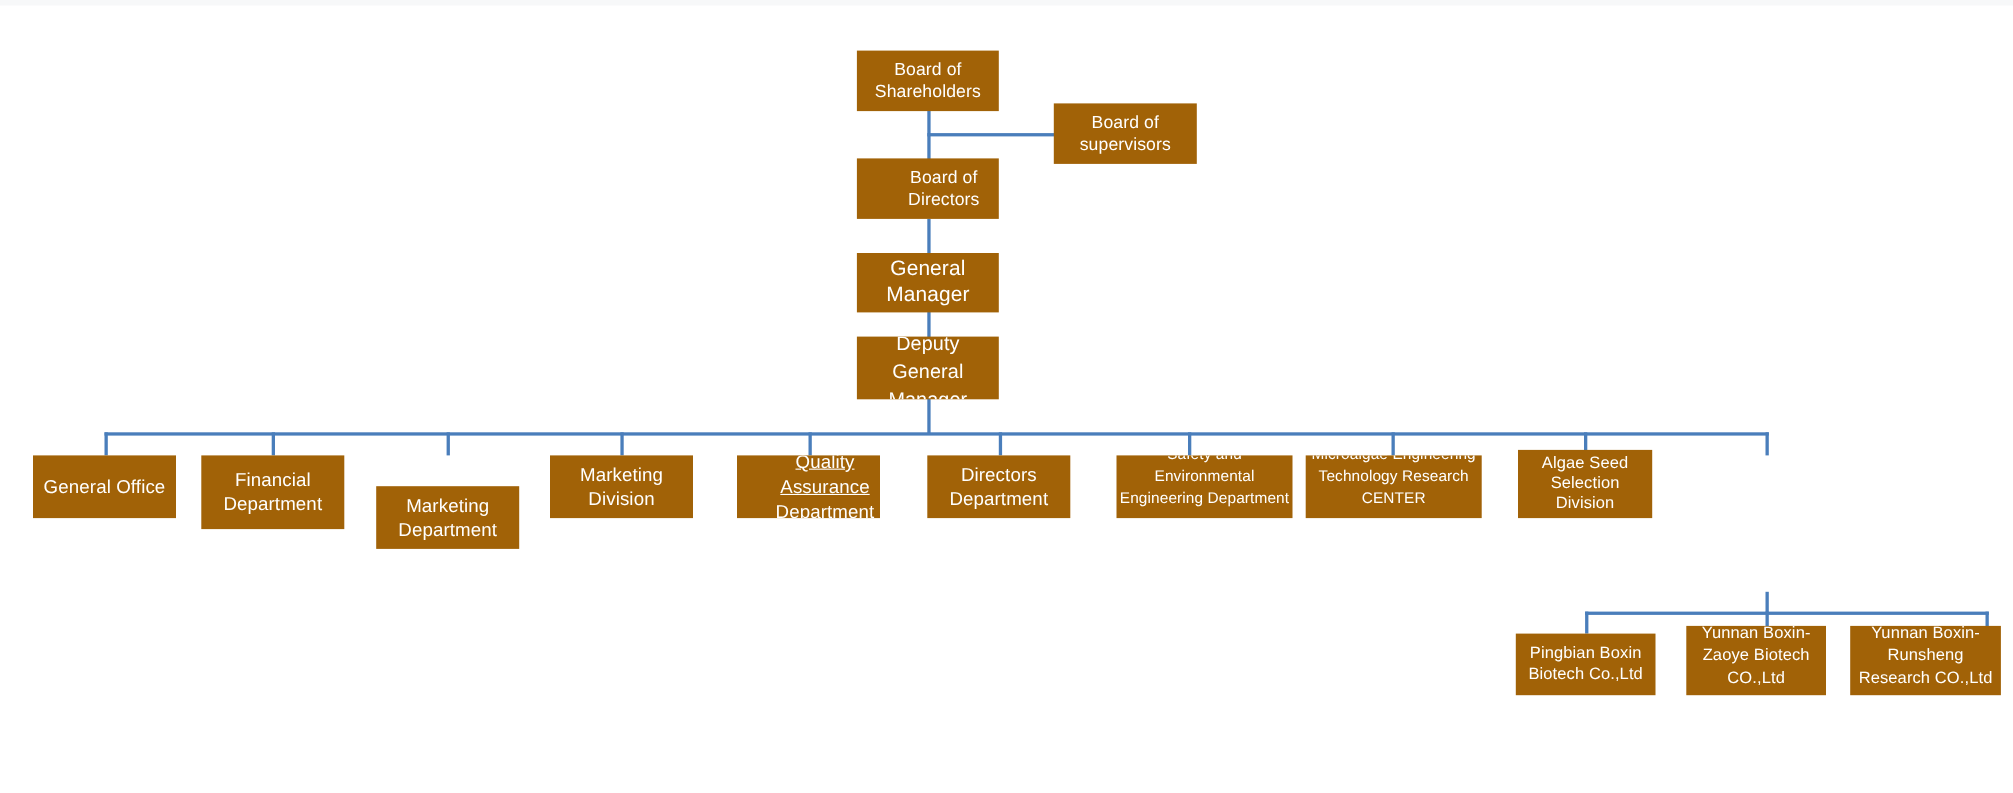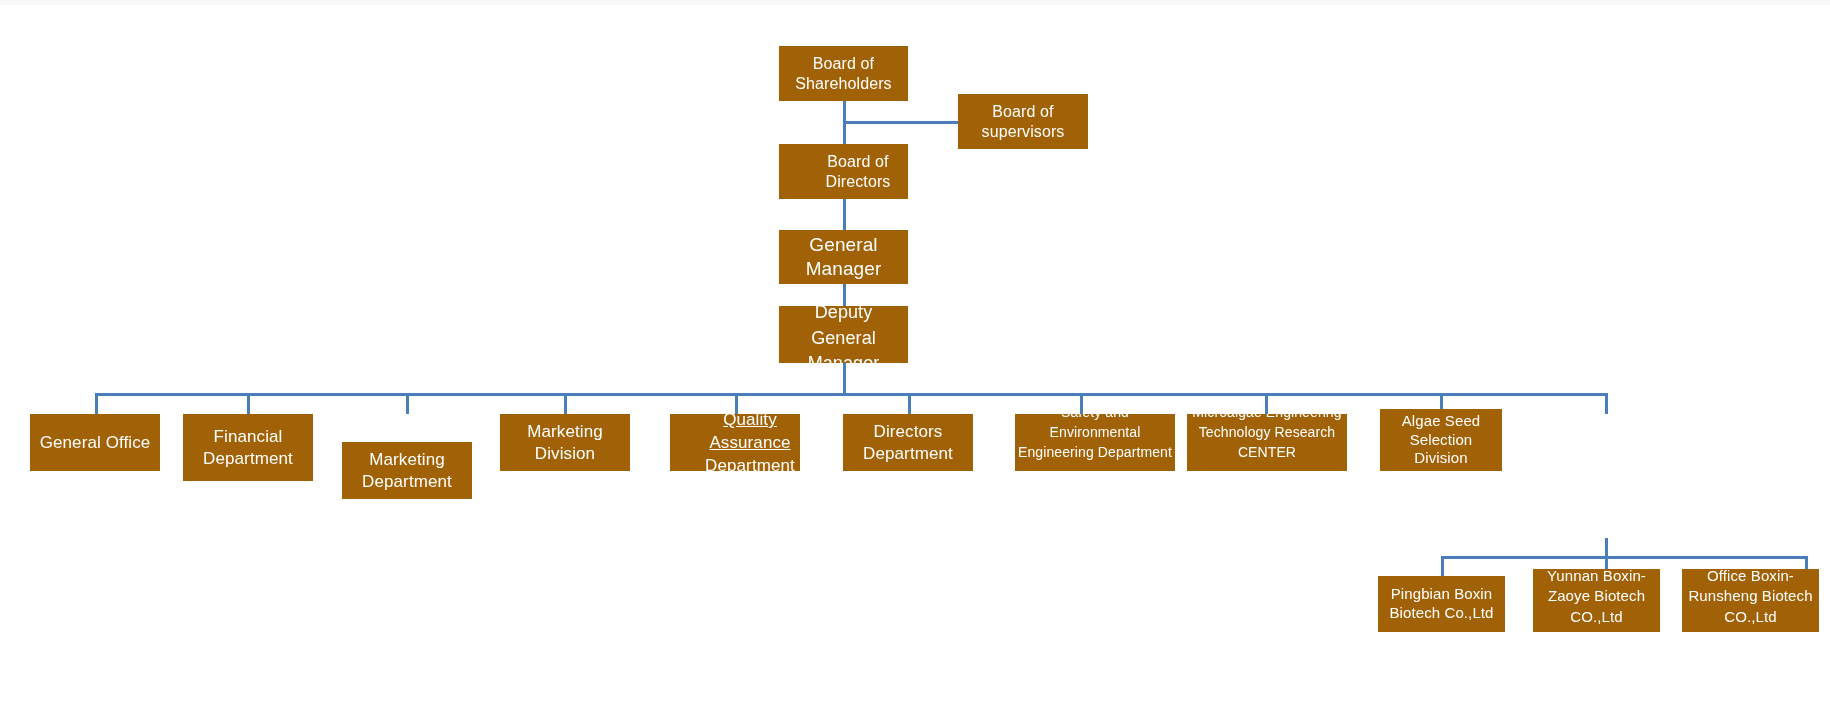--- a/index.html
+++ b/index.html
@@ -161,16 +161,16 @@
 
   <div class="node" style="left:1378px; top:576px; width:127px; height:56px; font-size:15px;">
     <span class="txt">Pingbian Boxin Biotech Co.,Ltd</span>
   </div>
 
   <div class="node clip" style="left:1533px; top:569px; width:127px; height:63px; font-size:15px;padding-left:16px;">
     <span class="txt" style="position:absolute; left:0; top:-3px; line-height:1.36;">Yunnan Boxin-Zaoye Biotech CO.,Ltd</span>
   </div>
 
   <div class="node clip" style="left:1682px; top:569px; width:137px; height:63px; font-size:15px;">
-    <span class="txt" style="position:absolute; left:0; top:-3px; line-height:1.36;">Office Boxin-Runsheng Biotech CO.,Ltd</span>
+    <span class="txt" style="position:absolute; left:0; top:-3px; line-height:1.36;">Yunnan Boxin-Runsheng Research CO.,Ltd</span>
   </div>
 
 </div>
 
 </body></html>

